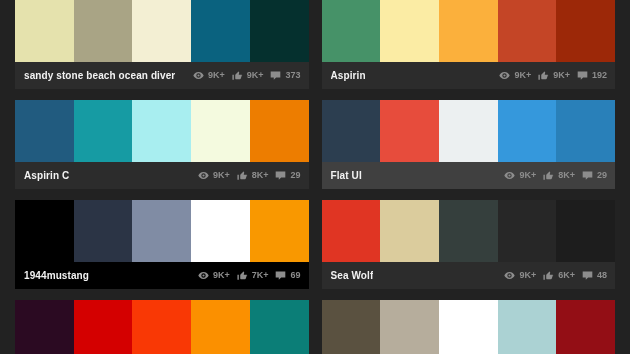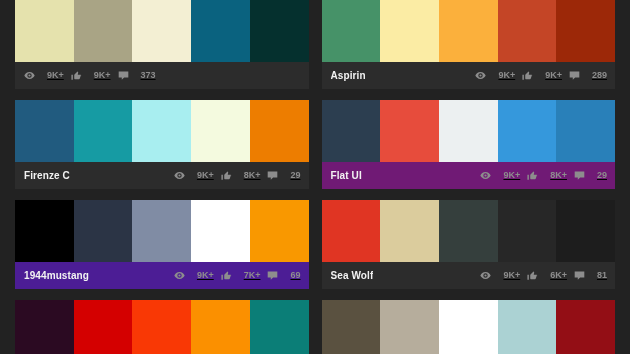--- a/index.html
+++ b/index.html
@@ -48,22 +48,21 @@
   }
   .stats{
     display:flex;
     align-items:center;
     gap:7px;
     flex:0 0 auto;
   }
   .stat{
     display:flex;
     align-items:center;
-    gap:12px;
-    text-decoration:underline;
+    gap:4px;
   }
   .stat .num{
     color:#8d8d8d;
     font-size:9px;
     font-weight:bold;
     line-height:1;
   }
   .ico{
     display:inline-block;
     width:11px;height:11px;
@@ -80,20 +79,21 @@
 <div id="grid">
     <div class="card" style="background: rgb(44, 44, 44);">
       <div class="swatches">
         <div class="sw" title="#e5e2ad" style="background: rgb(229, 226, 173);"></div>
         <div class="sw" title="#a9a485" style="background: rgb(169, 164, 133);"></div>
         <div class="sw" title="#f3efd3" style="background: rgb(243, 239, 211);"></div>
         <div class="sw" title="#0a627f" style="background: rgb(10, 98, 127);"></div>
         <div class="sw" title="#05302e" style="background: rgb(5, 48, 46);"></div>
       </div>
       <div class="meta">
+        <div class="title" style="color: rgb(242, 242, 242);">sandy stone beach ocean diver</div>
         <div class="stats">
           <div class="stat">
             <span class="ico" style="fill: rgb(141, 141, 141);">
               <svg viewBox="0 0 16 16" aria-hidden="true">
                 <path d="M8 3C4.4 3 1.5 5.6 0.5 8c1 2.4 3.9 5 7.5 5s6.5-2.6 7.5-5C14.5 5.6 11.6 3 8 3zm0 8.2A3.2 3.2 0 1 1 8 4.8a3.2 3.2 0 0 1 0 6.4zm0-1.6a1.6 1.6 0 1 0 0-3.2 1.6 1.6 0 0 0 0 3.2z"></path>
               </svg>
             </span>
             <span class="num" style="color: rgb(141, 141, 141);">9K+</span>
           </div>
           <div class="stat">
@@ -141,35 +141,35 @@
               </svg>
             </span>
             <span class="num" style="color: rgb(141, 141, 141);">9K+</span>
           </div>
           <div class="stat">
             <span class="ico" style="fill: rgb(141, 141, 141);">
               <svg viewBox="0 0 16 16" aria-hidden="true">
                 <path d="M1 2h14v9H8.9l-3.4 3v-3H1z"></path>
               </svg>
             </span>
-            <span class="num" style="color: rgb(141, 141, 141);">289</span>
+            <span class="num" style="color: rgb(141, 141, 141);">192</span>
           </div>
         </div>
       </div>
     </div>
     <div class="card" style="background: rgb(44, 44, 44);">
       <div class="swatches">
         <div class="sw" title="#215b7f" style="background: rgb(33, 91, 127);"></div>
         <div class="sw" title="#169ba3" style="background: rgb(22, 155, 163);"></div>
         <div class="sw" title="#a8eef0" style="background: rgb(168, 238, 240);"></div>
         <div class="sw" title="#f4fadf" style="background: rgb(244, 250, 223);"></div>
         <div class="sw" title="#ed7d00" style="background: rgb(237, 125, 0);"></div>
       </div>
       <div class="meta">
-        <div class="title" style="color: rgb(242, 242, 242);">Firenze C</div>
+        <div class="title" style="color: rgb(242, 242, 242);">Aspirin C</div>
         <div class="stats">
           <div class="stat">
             <span class="ico" style="fill: rgb(141, 141, 141);">
               <svg viewBox="0 0 16 16" aria-hidden="true">
                 <path d="M8 3C4.4 3 1.5 5.6 0.5 8c1 2.4 3.9 5 7.5 5s6.5-2.6 7.5-5C14.5 5.6 11.6 3 8 3zm0 8.2A3.2 3.2 0 1 1 8 4.8a3.2 3.2 0 0 1 0 6.4zm0-1.6a1.6 1.6 0 1 0 0-3.2 1.6 1.6 0 0 0 0 3.2z"></path>
               </svg>
             </span>
             <span class="num" style="color: rgb(141, 141, 141);">9K+</span>
           </div>
           <div class="stat">
@@ -184,21 +184,21 @@
             <span class="ico" style="fill: rgb(141, 141, 141);">
               <svg viewBox="0 0 16 16" aria-hidden="true">
                 <path d="M1 2h14v9H8.9l-3.4 3v-3H1z"></path>
               </svg>
             </span>
             <span class="num" style="color: rgb(141, 141, 141);">29</span>
           </div>
         </div>
       </div>
     </div>
-    <div class="card" style="background: #701a75;">
+    <div class="card" style="background: #404040;">
       <div class="swatches">
         <div class="sw" title="#2c3e50" style="background: rgb(44, 62, 80);"></div>
         <div class="sw" title="#e74c3c" style="background: rgb(231, 76, 60);"></div>
         <div class="sw" title="#ecf0f1" style="background: rgb(236, 240, 241);"></div>
         <div class="sw" title="#3598dc" style="background: rgb(53, 152, 220);"></div>
         <div class="sw" title="#2980b9" style="background: rgb(41, 128, 185);"></div>
       </div>
       <div class="meta">
         <div class="title" style="color: rgb(242, 242, 242);">Flat UI</div>
         <div class="stats">
@@ -222,21 +222,21 @@
             <span class="ico" style="fill: rgb(141, 141, 141);">
               <svg viewBox="0 0 16 16" aria-hidden="true">
                 <path d="M1 2h14v9H8.9l-3.4 3v-3H1z"></path>
               </svg>
             </span>
             <span class="num" style="color: rgb(141, 141, 141);">29</span>
           </div>
         </div>
       </div>
     </div>
-    <div class="card" style="background: #4c1d95;">
+    <div class="card" style="background: #000000;">
       <div class="swatches">
         <div class="sw" title="#000000" style="background: rgb(0, 0, 0);"></div>
         <div class="sw" title="#2b3445" style="background: rgb(43, 52, 69);"></div>
         <div class="sw" title="#808ca4" style="background: rgb(128, 140, 164);"></div>
         <div class="sw" title="#ffffff" style="background: rgb(255, 255, 255);"></div>
         <div class="sw" title="#f99800" style="background: rgb(249, 152, 0);"></div>
       </div>
       <div class="meta">
         <div class="title" style="color: rgb(242, 242, 242);">1944mustang</div>
         <div class="stats">
@@ -293,21 +293,21 @@
               </svg>
             </span>
             <span class="num" style="color: rgb(141, 141, 141);">6K+</span>
           </div>
           <div class="stat">
             <span class="ico" style="fill: rgb(141, 141, 141);">
               <svg viewBox="0 0 16 16" aria-hidden="true">
                 <path d="M1 2h14v9H8.9l-3.4 3v-3H1z"></path>
               </svg>
             </span>
-            <span class="num" style="color: rgb(141, 141, 141);">81</span>
+            <span class="num" style="color: rgb(141, 141, 141);">48</span>
           </div>
         </div>
       </div>
     </div>
     <div class="card partial" style="background: rgb(44, 44, 44);">
       <div class="swatches">
         <div class="sw" title="#2b0a22" style="background: rgb(43, 10, 34);"></div>
         <div class="sw" title="#d40000" style="background: rgb(212, 0, 0);"></div>
         <div class="sw" title="#f93805" style="background: rgb(249, 56, 5);"></div>
         <div class="sw" title="#fb9000" style="background: rgb(251, 144, 0);"></div>

